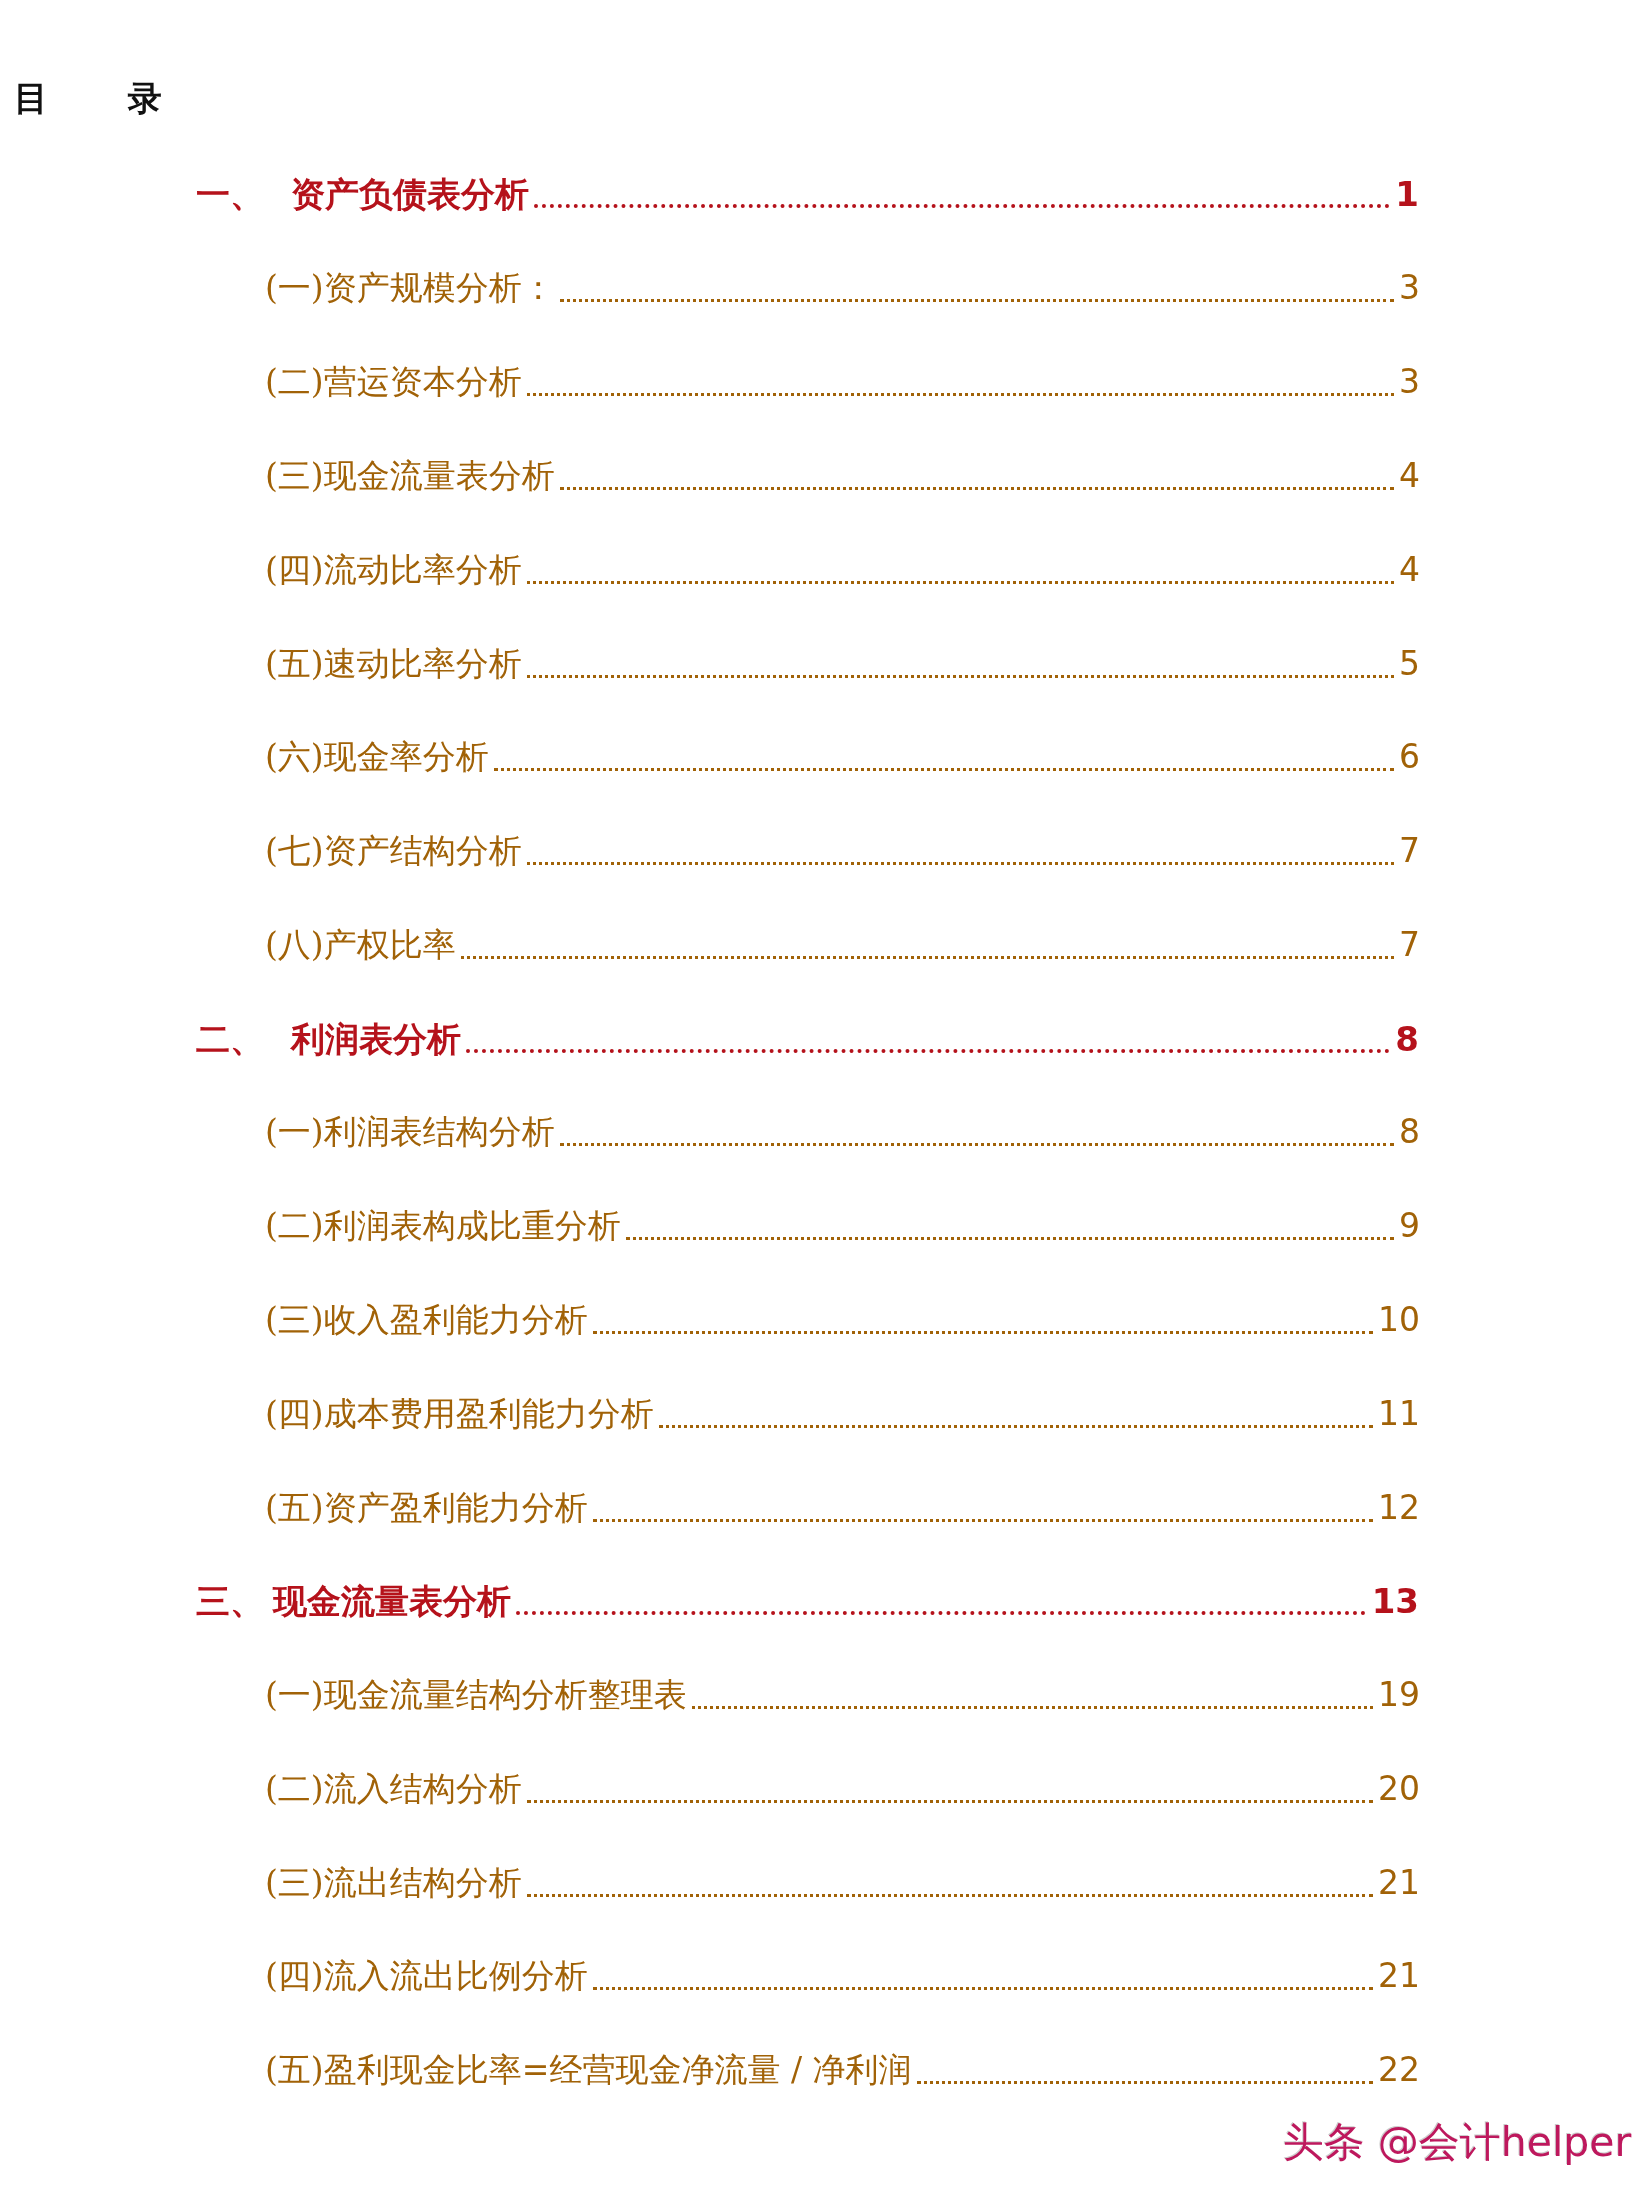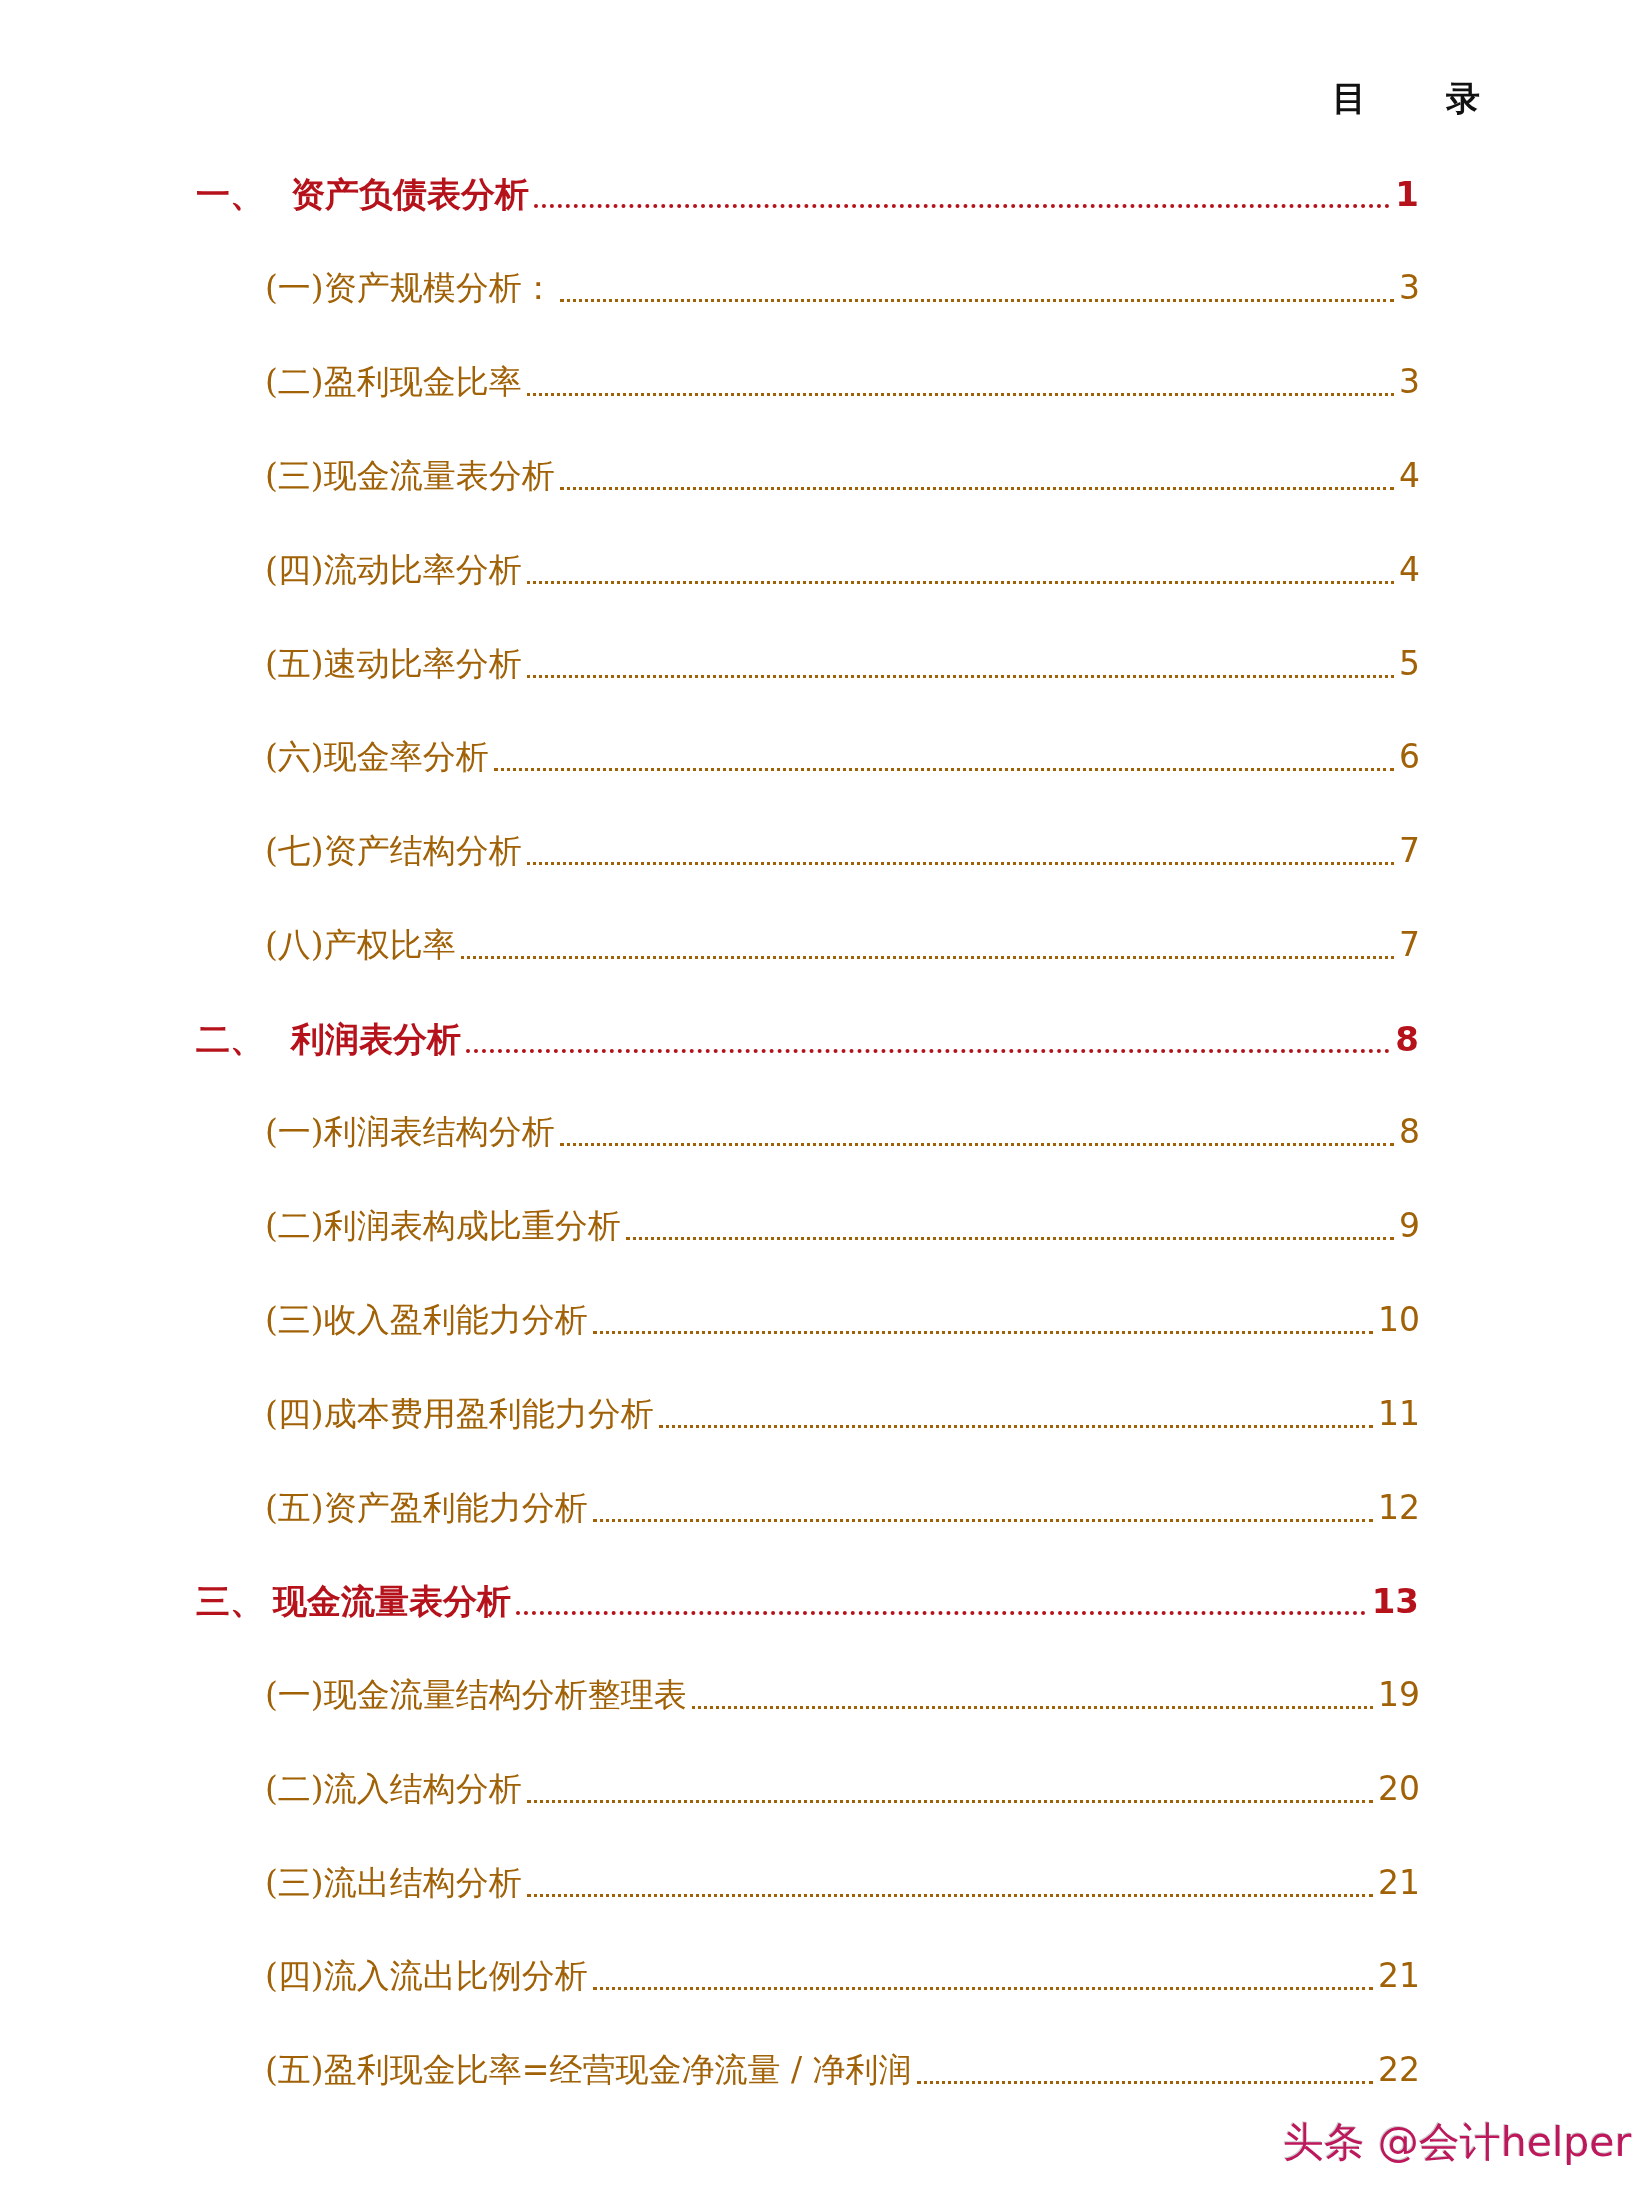--- a/index.html
+++ b/index.html
@@ -3,22 +3,22 @@
   <meta charset="utf-8">
   <style>
     html, body { margin: 0; padding: 0; background: #ffffff; }
     body {
       width: 1652px; height: 2203px; position: relative; overflow: hidden;
       font-family: "DejaVu Serif", "Liberation Serif", serif;
       color: #111111;
     }
     .toc-title {
       position: absolute; top: 76px; left: 0; width: 1514px;
-      text-align: right; font-size: 34px; font-weight: bold;
-      letter-spacing: 34px; padding-left: 34px; box-sizing: border-box;
+      text-align: left; font-size: 34px; font-weight: bold;
+      letter-spacing: 34px; padding-left: 14px; box-sizing: border-box;
     }
     .toc-list { position: absolute; left: 0; top: 0; width: 1652px; height: 2203px; }
     .toc-entry {
       position: absolute; display: flex; align-items: flex-end;
       height: 52px; line-height: 52px; white-space: nowrap; overflow: hidden;
     }
     .toc-entry.level-1 {
       color: #b5121b; font-weight: bold; font-size: 34px; left: 196px; width: 1223px;
     }
     .toc-entry.level-2 {
@@ -62,21 +62,21 @@
     <span class="page">1</span>
   </div>
 
   <div class="toc-entry level-2" style="top:262px">
     <span class="label">(一)资产规模分析：</span>
     <span class="leader"></span>
     <span class="page">3</span>
   </div>
 
   <div class="toc-entry level-2" style="top:356px">
-    <span class="label">(二)盈利现金比率</span>
+    <span class="label">(二)营运资本分析</span>
     <span class="leader"></span>
     <span class="page">3</span>
   </div>
 
   <div class="toc-entry level-2" style="top:450px">
     <span class="label">(三)现金流量表分析</span>
     <span class="leader"></span>
     <span class="page">4</span>
   </div>
 

